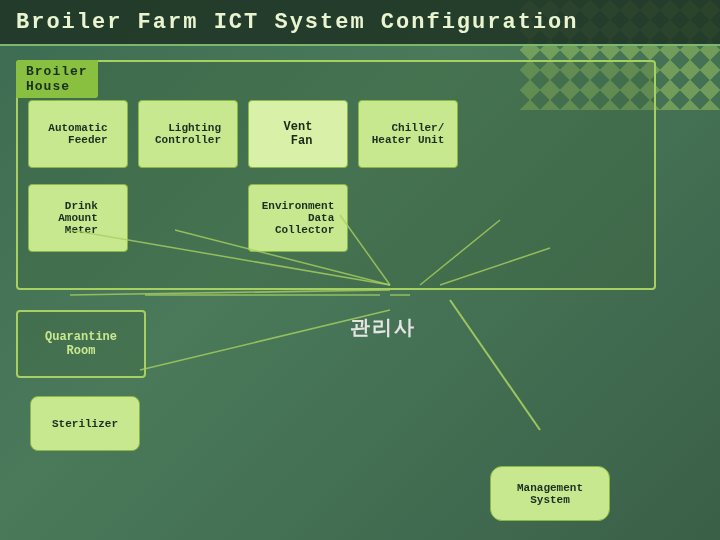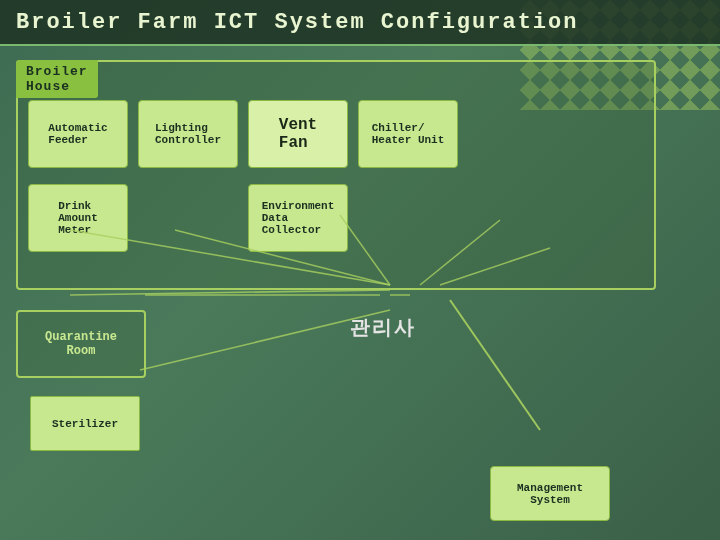--- a/index.html
+++ b/index.html
@@ -90,32 +90,32 @@
 
     .device-box {
       background: #c8e890;
       border: 1px solid #8ab840;
       border-radius: 4px;
       width: 100px;
       min-height: 68px;
       display: flex;
       align-items: center;
       justify-content: center;
-      text-align: left;
+      text-align: right;
       font-size: 11px;
       font-weight: bold;
       color: #1a3020;
       padding: 6px 4px;
       font-family: 'Courier New', monospace;
       cursor: default;
     }
 
     .device-box.vent-fan {
       background: #d8f0a8;
-      font-size: 16px;
+      font-size: 12px;
       font-weight: bold;
       color: #1a2818;
     }
 
     
     .device-row-2 {
       display: flex;
       gap: 10px;
       padding: 0 10px;
       margin-top: 6px;
@@ -152,21 +152,21 @@
       color: #c8e890;
       font-size: 12px;
       font-weight: bold;
       font-family: 'Courier New', monospace;
     }
 
     
     .sterilizer-box {
       background: #c8e890;
       border: 1px solid #8ab840;
-      border-radius: 2px;
+      border-radius: 8px;
       position: absolute;
       top: 350px;
       left: 30px;
       width: 110px;
       height: 55px;
       display: flex;
       align-items: center;
       justify-content: center;
       font-size: 11px;
       font-weight: bold;
@@ -183,21 +183,21 @@
       font-size: 20px;
       font-weight: bold;
       font-family: 'Courier New', monospace;
       letter-spacing: 2px;
     }
 
     
     .management-system {
       background: #c8e890;
       border: 1px solid #8ab840;
-      border-radius: 4px;
+      border-radius: 12px;
       position: absolute;
       top: 420px;
       left: 490px;
       width: 120px;
       height: 55px;
       display: flex;
       align-items: center;
       justify-content: center;
       text-align: center;
       font-size: 11px;

